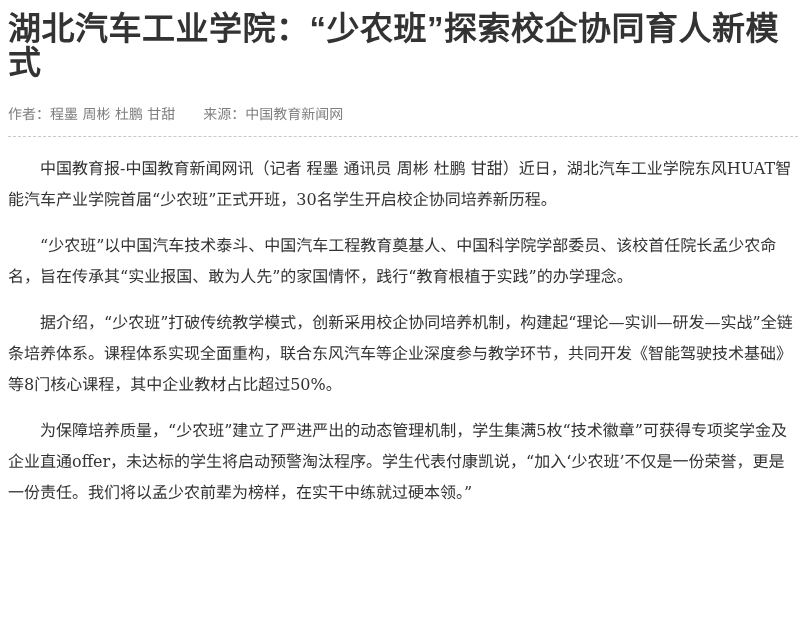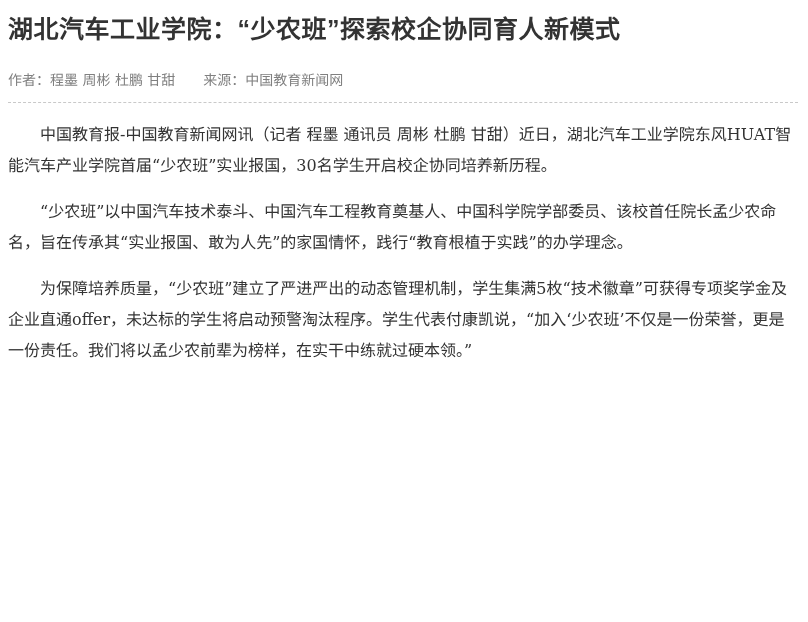--- a/index.html
+++ b/index.html
@@ -9,21 +9,21 @@
     font-family: "DejaVu Sans", "Liberation Sans", sans-serif;
   }
   .article {
     width: 808px;
     min-height: 622px;
     padding: 12px 10px 20px 8px;
     background: #ffffff;
   }
   .article-title {
     font-family: "Liberation Sans", "DejaVu Sans", sans-serif;
-    font-size: 25px;
+    font-size: 33px;
     font-weight: 700;
     color: #333333;
     line-height: 34px;
     letter-spacing: 0.5px;
   }
   .meta-row {
     display: flex;
     justify-content: space-between;
     align-items: baseline;
     margin-top: 24px;
@@ -61,18 +61,19 @@
 
   <div class="meta-row">
     <div class="meta-left">
       <span>作者：</span><span>程墨 周彬 杜鹏 甘甜</span><span class="source-label">来源：</span><span>中国教育新闻网</span>
     </div>
   </div>
 
   <hr class="divider">
 
   <div class="article-body">
-    <p>中国教育报-中国教育新闻网讯（记者 程墨 通讯员 周彬 杜鹏 甘甜）近日，湖北汽车工业学院东风HUAT智能汽车产业学院首届“少农班”实业报国，30名学生开启校企协同培养新历程。</p>
+    <p>中国教育报-中国教育新闻网讯（记者 程墨 通讯员 周彬 杜鹏 甘甜）近日，湖北汽车工业学院东风HUAT智能汽车产业学院首届“少农班”正式开班，30名学生开启校企协同培养新历程。</p>
     <p>“少农班”以中国汽车技术泰斗、中国汽车工程教育奠基人、中国科学院学部委员、该校首任院长孟少农命名，旨在传承其“实业报国、敢为人先”的家国情怀，践行“教育根植于实践”的办学理念。</p>
+    <p>据介绍，“少农班”打破传统教学模式，创新采用校企协同培养机制，构建起“理论—实训—研发—实战”全链条培养体系。课程体系实现全面重构，联合东风汽车等企业深度参与教学环节，共同开发《智能驾驶技术基础》等8门核心课程，其中企业教材占比超过50%。</p>
     <p>为保障培养质量，“少农班”建立了严进严出的动态管理机制，学生集满5枚“技术徽章”可获得专项奖学金及企业直通offer，未达标的学生将启动预警淘汰程序。学生代表付康凯说，“加入‘少农班’不仅是一份荣誉，更是一份责任。我们将以孟少农前辈为榜样，在实干中练就过硬本领。”</p>
   </div>
 
 </div>
 
 </body></html>

